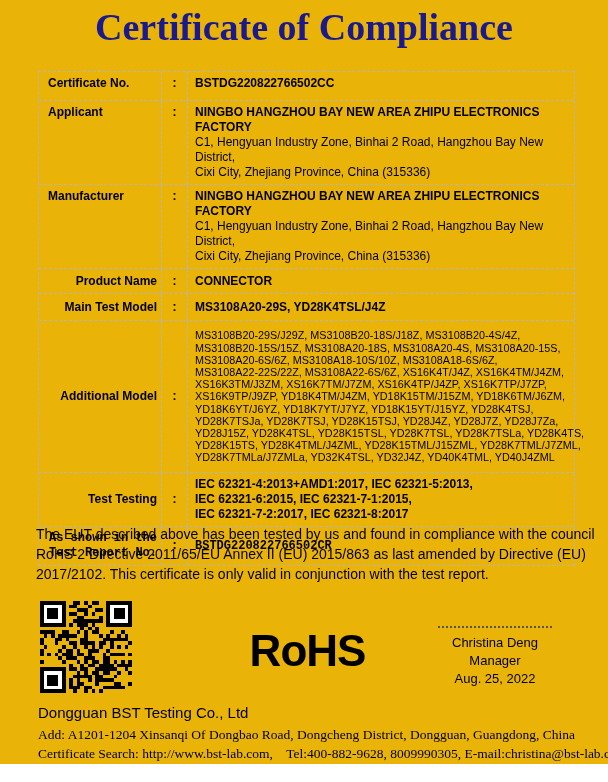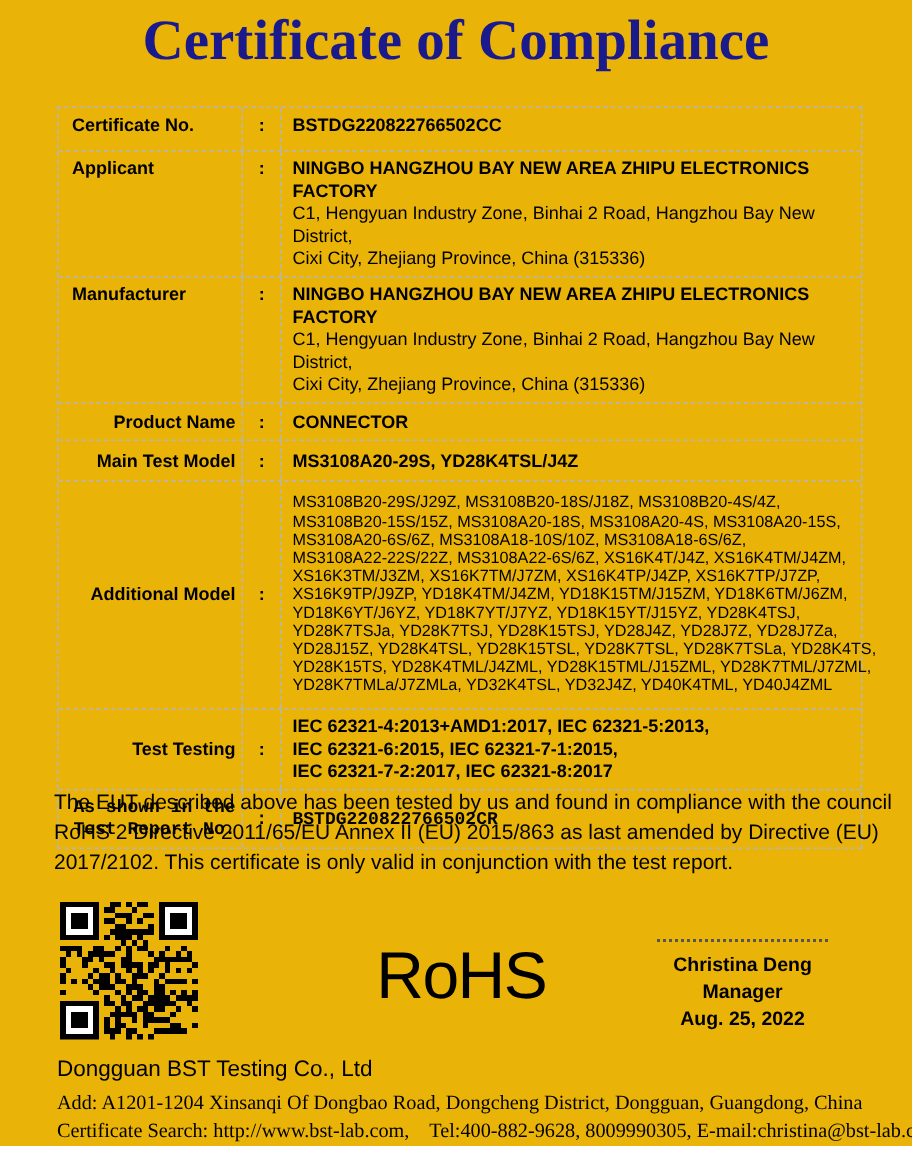--- a/index.html
+++ b/index.html
@@ -76,34 +76,34 @@
     font-size:14px; line-height:20px;
   }
   
   .qr {
     position:absolute; left:40px; top:601px;
     width:92px; height:92px;
   }
   .rohs-mark {
     position:absolute; left:225px; top:626px; width:165px;
     text-align:center;
-    font-size:44px; font-weight:400;
+    font-size:44px; font-weight:700;
     letter-spacing:-1px;
     color:#000;
   }
   .sig-block {
     position:absolute; left:424px; top:626px; width:142px;
     text-align:center;
   }
   .sig-line {
     width:114px; margin:0 auto 6px auto;
     border-top:2px dotted #555;
     height:0;
   }
-  .sig-block .sig-text { font-weight:bold; font-size:13px; line-height:18px; }
+  .sig-block .sig-text { font-weight:normal; font-size:13px; line-height:18px; }
   
   .footer { position:absolute; left:38px; top:703px; width:560px; }
   .footer-company { font-weight:normal; font-size:15px; line-height:20px; }
   .footer-addr, .footer-contact {
     font-family:"Liberation Serif", serif;
     font-size:13.5px; line-height:19px;
     white-space:pre;
   }
   .footer-addr { margin-top:2px; }
 </style>

